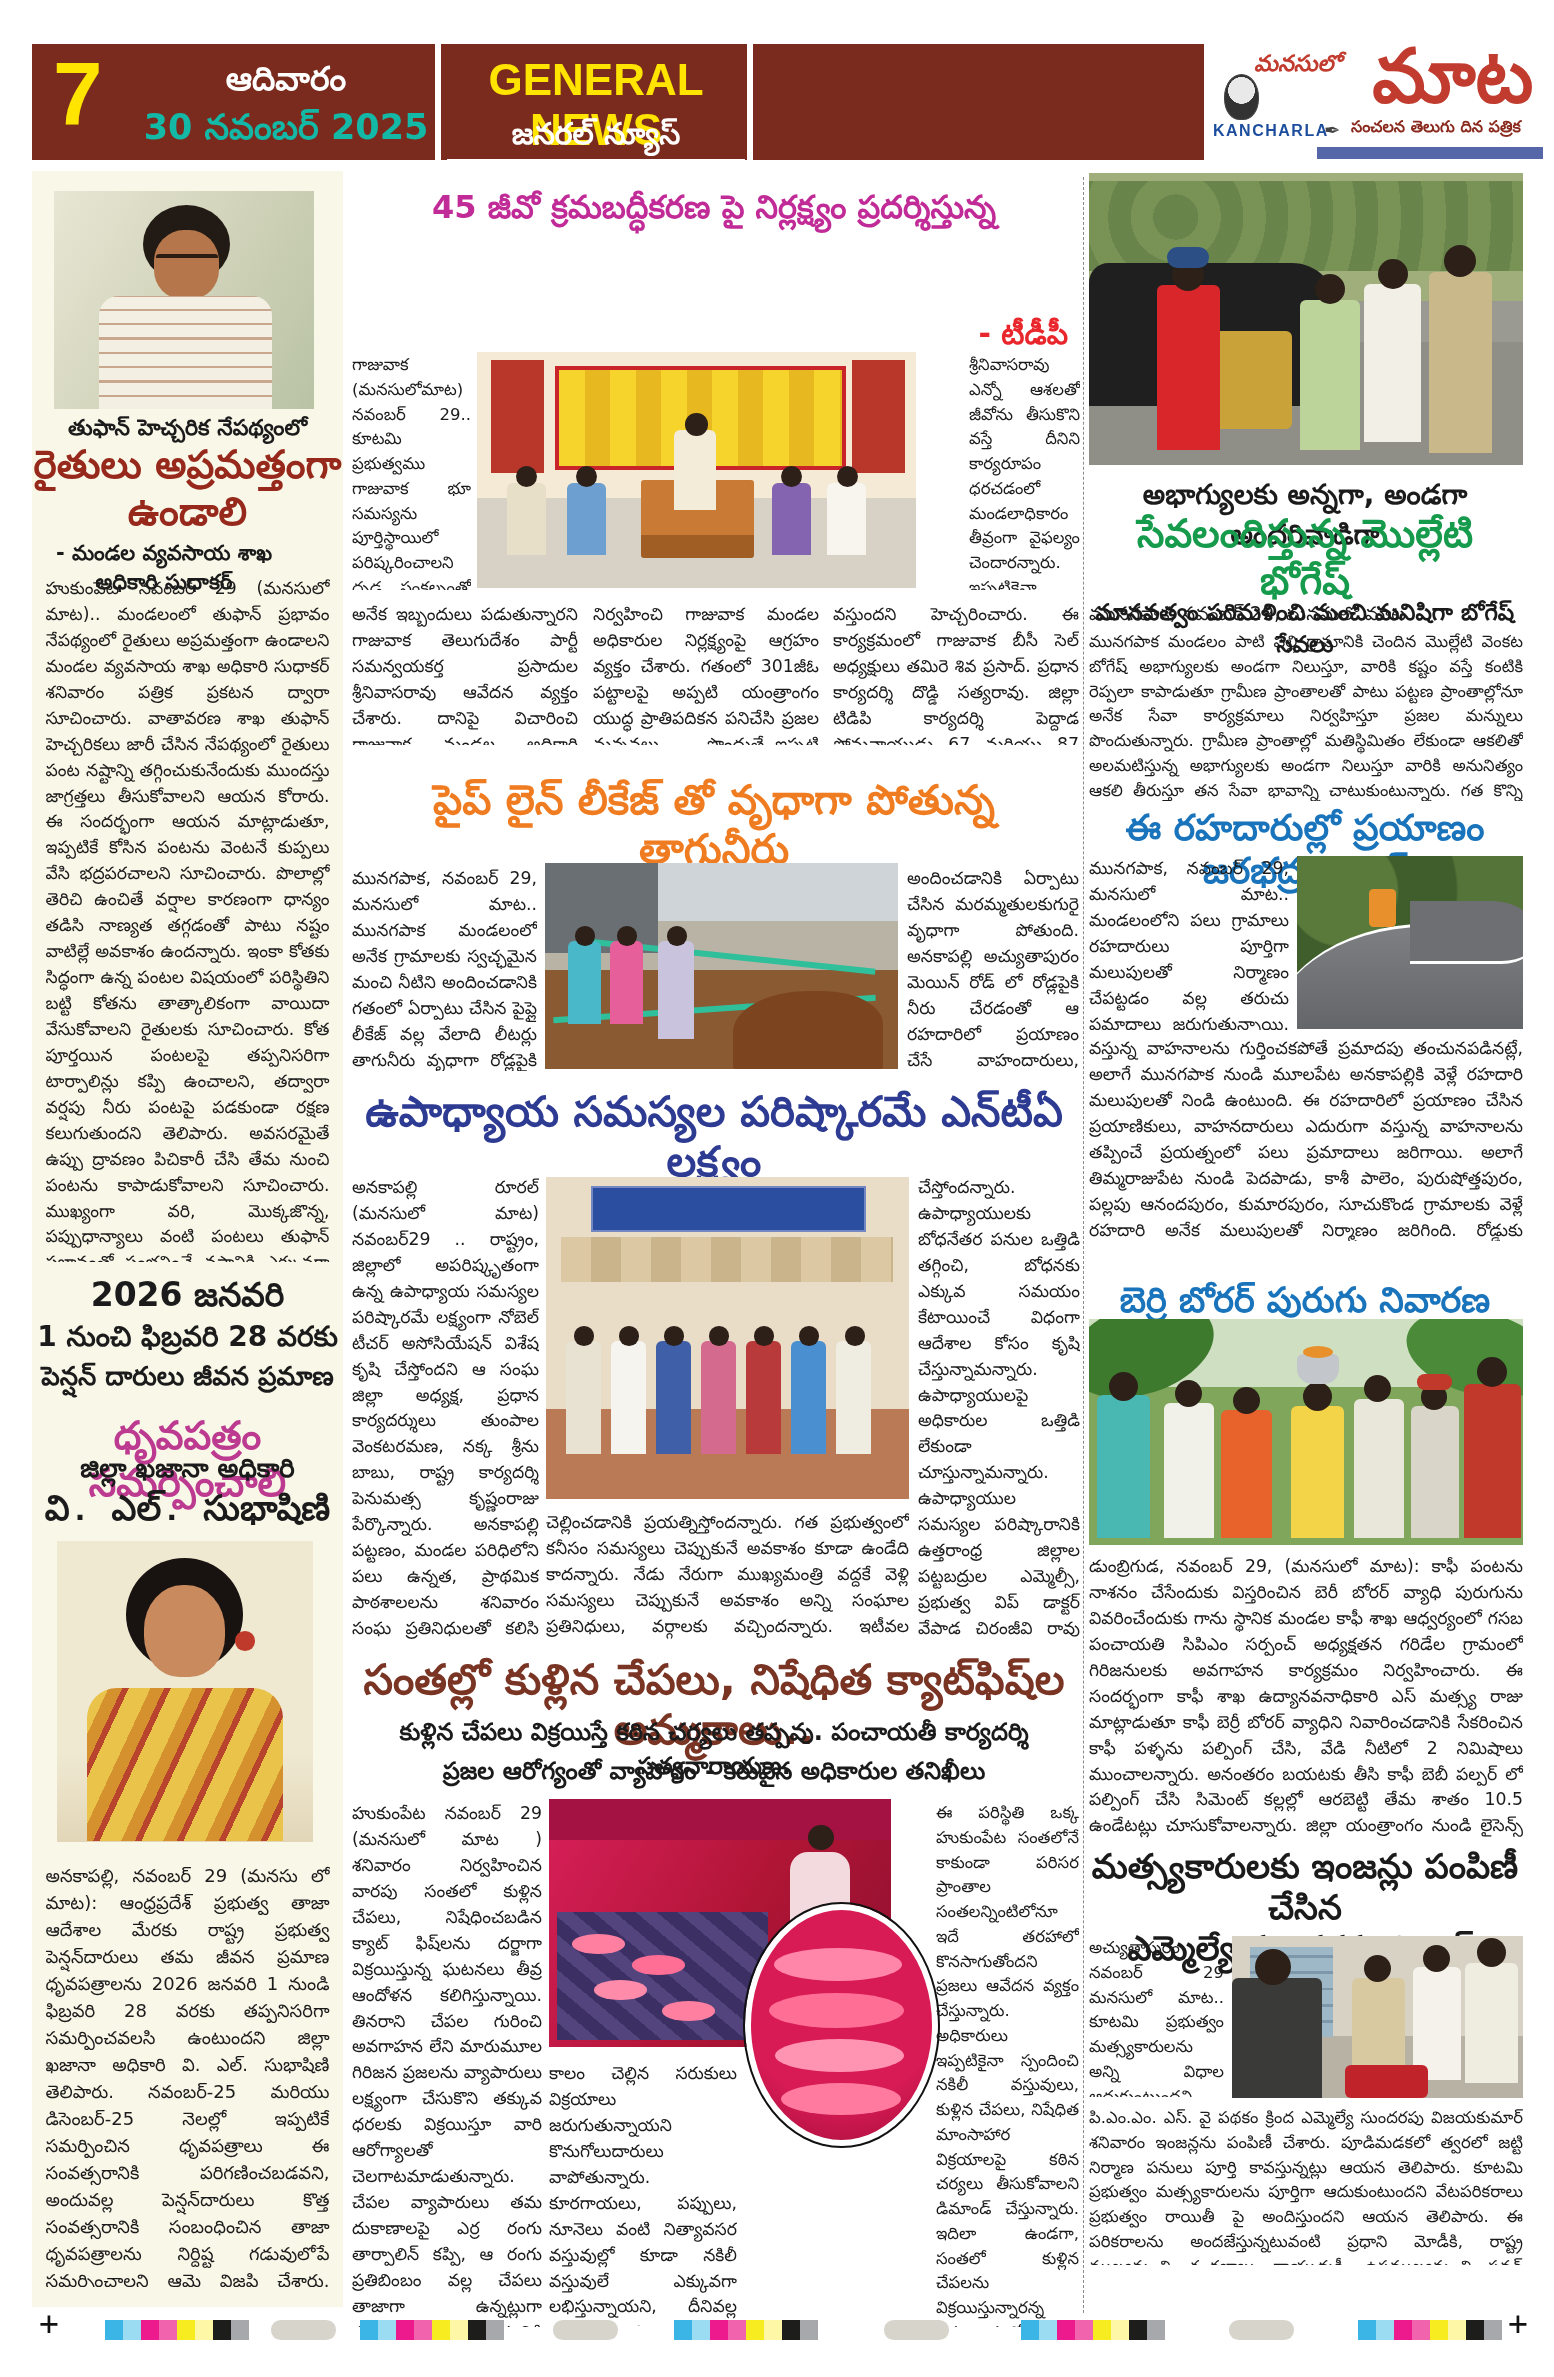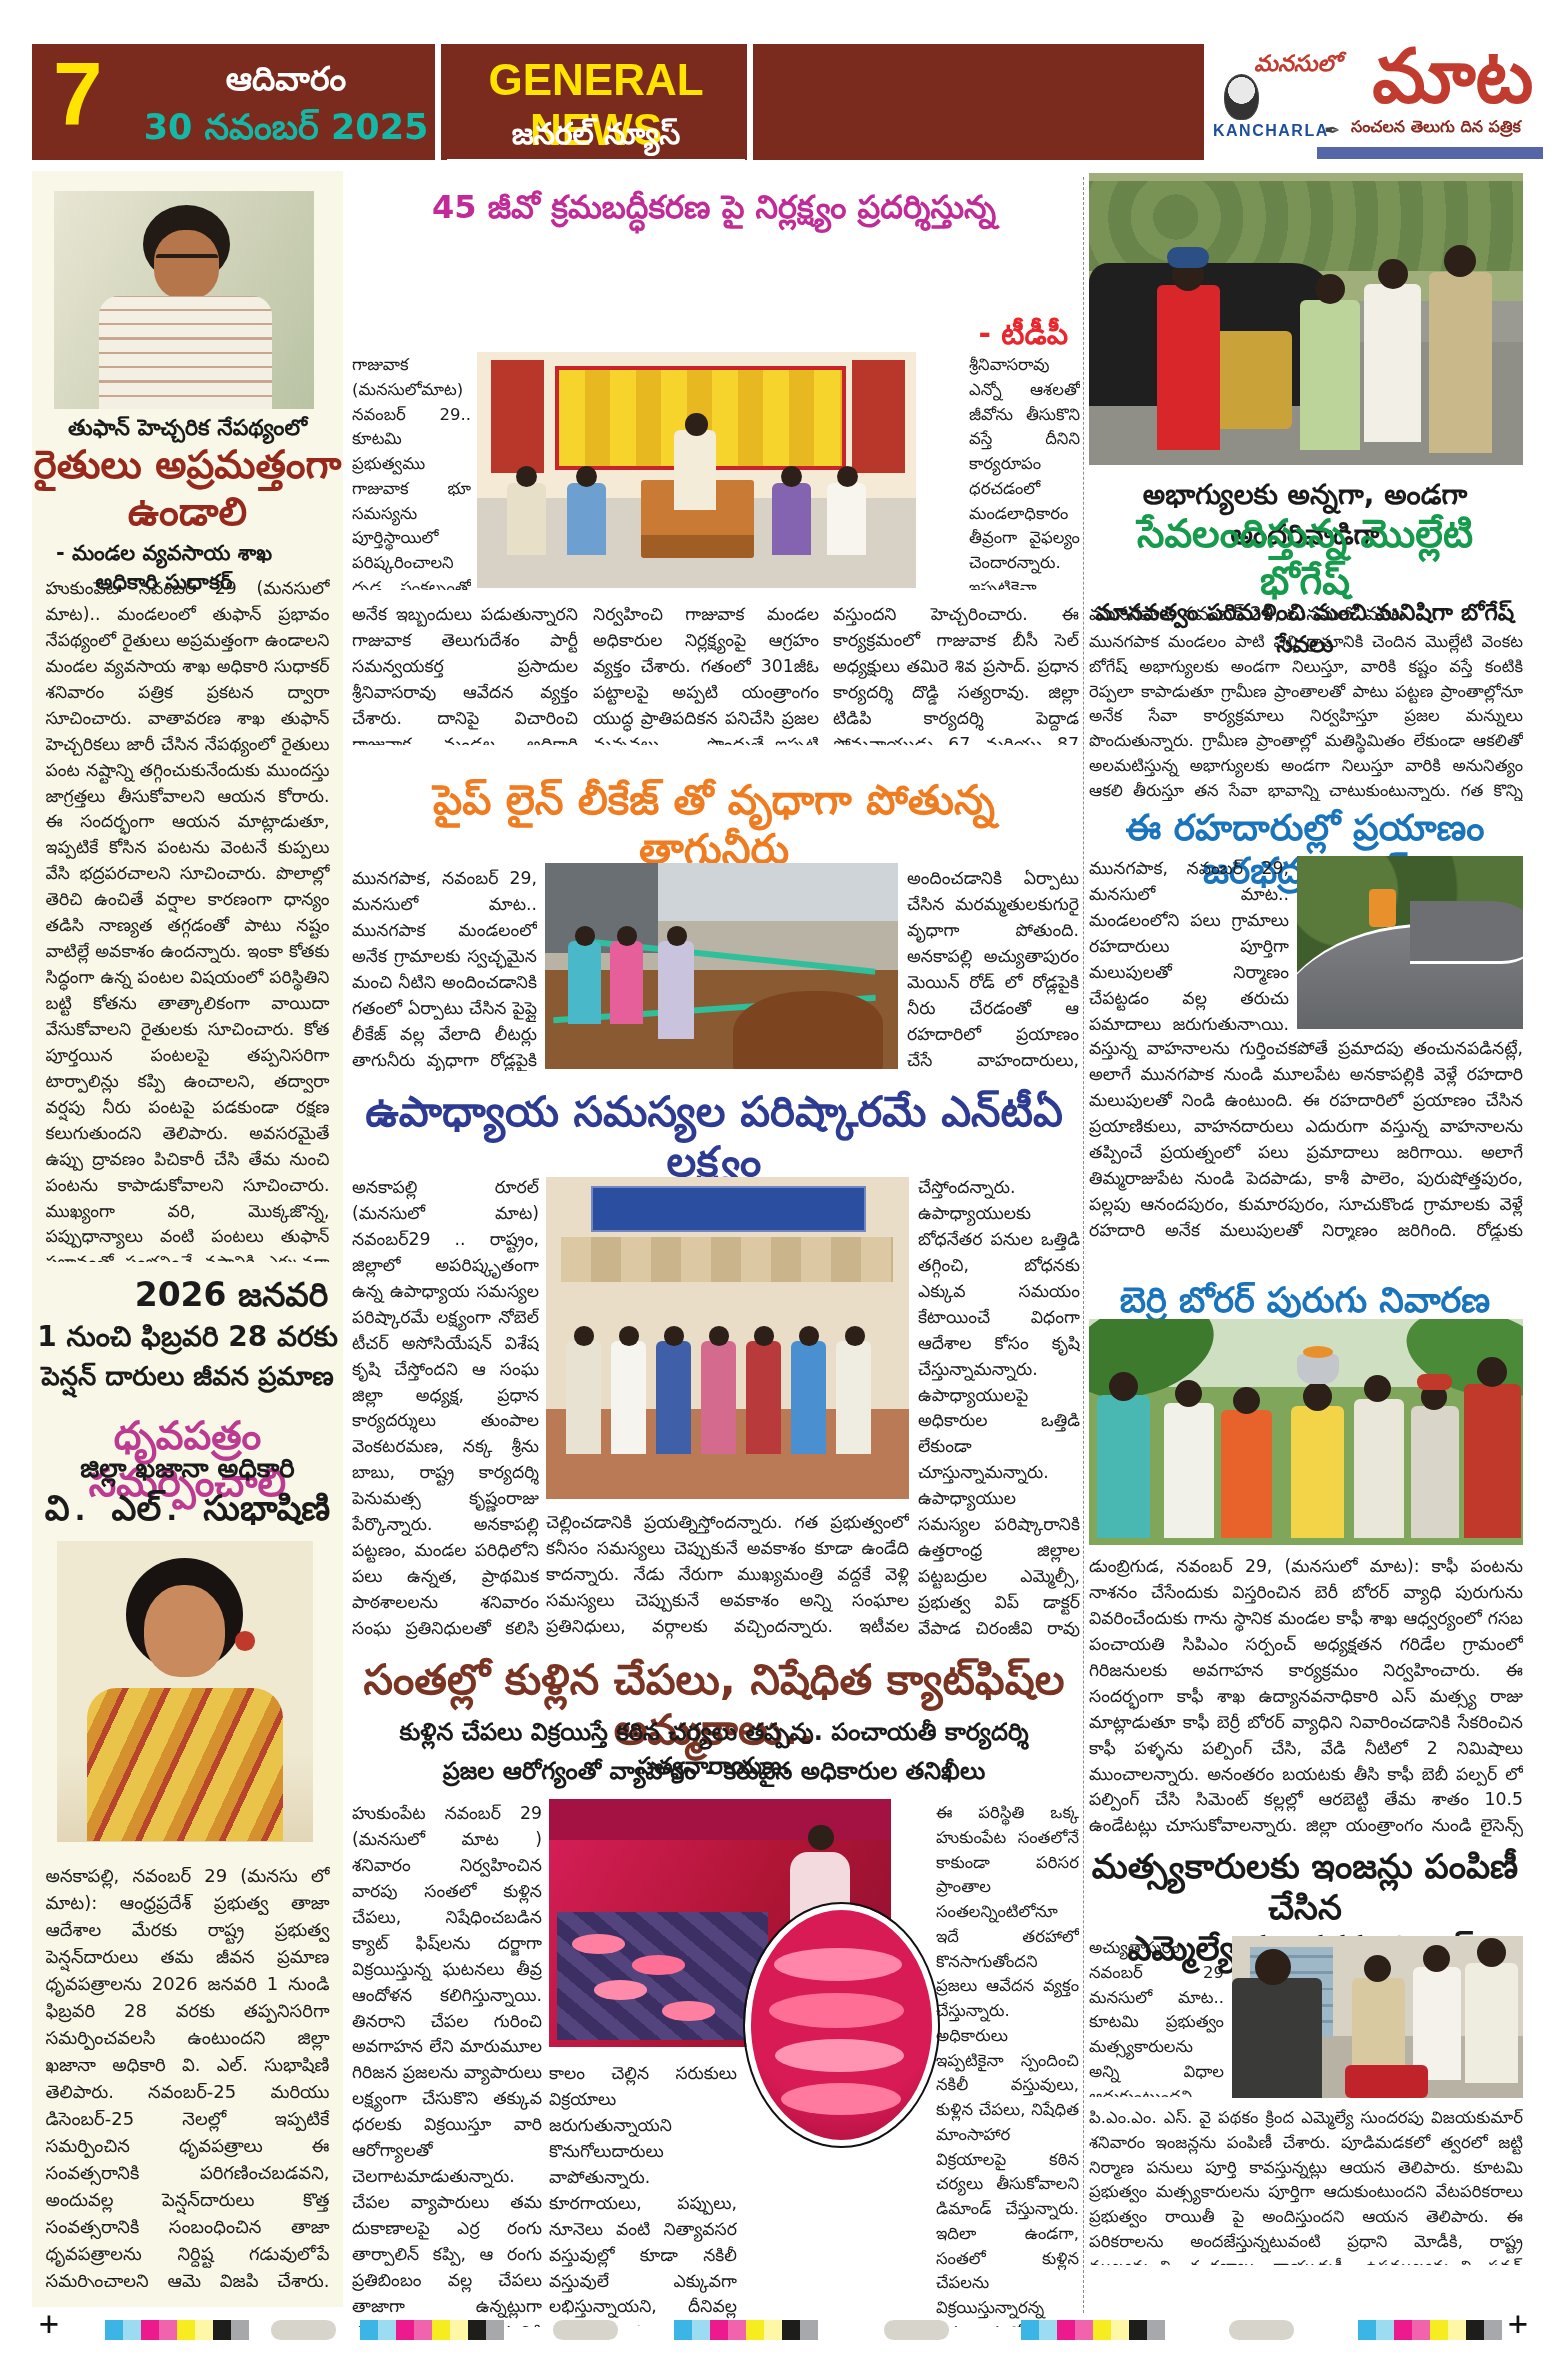--- a/index.html
+++ b/index.html
@@ -72,21 +72,21 @@
       <span class="abs" style="left:100px;top:39px;width:65px;height:69px;border-radius:46% 46% 42% 42%;background:#b5764b;"></span>
       <span class="abs" style="left:102px;top:63px;width:62px;height:10.5px;border-top:4.5px solid #2a1c12;border-radius:3px;"></span>
       <span class="abs" style="left:45px;top:105px;width:173px;height:113px;border-radius:19.6px 19.6px 0 0;background:repeating-linear-gradient(0deg,#f3efe2 0 12px,#c9a68e 12px 14.3px),repeating-linear-gradient(90deg,rgba(150,90,60,0.0) 0 12px,rgba(150,90,60,0.55) 12px 14.3px);"></span>
     </div>
     <div class="abs c b" style="left:0;top:244px;width:311px;font-size:22px;">తుఫాన్ హెచ్చరిక నేపథ్యంలో</div>
     <div class="abs c hl pre" style="left: 0px; top: 271px; width: 311px; font-size: 39px; color: rgb(150, 41, 28);">రైతులు అప్రమత్తంగా
 ఉండాలి</div>
     <div class="abs c b" style="left:0;top:370px;width:264px;font-size:21px;">- మండల వ్యవసాయ శాఖ అధికారి సుధాకర్</div>
     <div class="abs body-txt clip" style="left:13.5px;top:405px;width:284px;height:686px;">హుకుంపేట నవంబర్ 29 (మనసులో మాట).. మండలంలో తుఫాన్ ప్రభావం నేపథ్యంలో రైతులు అప్రమత్తంగా ఉండాలని మండల వ్యవసాయ శాఖ అధికారి సుధాకర్ శనివారం పత్రిక ప్రకటన ద్వారా సూచించారు. వాతావరణ శాఖ తుఫాన్ హెచ్చరికలు జారీ చేసిన నేపథ్యంలో రైతులు పంట నష్టాన్ని తగ్గించుకునేందుకు ముందస్తు జాగ్రత్తలు తీసుకోవాలని ఆయన కోరారు. ఈ సందర్భంగా ఆయన మాట్లాడుతూ, ఇప్పటికే కోసిన పంటను వెంటనే కుప్పలు వేసి భద్రపరచాలని సూచించారు. పొలాల్లో తెరిచి ఉంచితే వర్షాల కారణంగా ధాన్యం తడిసి నాణ్యత తగ్గడంతో పాటు నష్టం వాటిల్లే అవకాశం ఉందన్నారు. ఇంకా కోతకు సిద్ధంగా ఉన్న పంటల విషయంలో పరిస్థితిని బట్టి కోతను తాత్కాలికంగా వాయిదా వేసుకోవాలని రైతులకు సూచించారు. కోత పూర్తయిన పంటలపై తప్పనిసరిగా టార్పాలిన్లు కప్పి ఉంచాలని, తద్వారా వర్షపు నీరు పంటపై పడకుండా రక్షణ కలుగుతుందని తెలిపారు. అవసరమైతే ఉప్పు ద్రావణం పిచికారీ చేసి తేమ నుంచి పంటను కాపాడుకోవాలని సూచించారు. ముఖ్యంగా వరి, మొక్కజొన్న, పప్పుధాన్యాలు వంటి పంటలు తుఫాన్ ప్రభావంతో సంభవించే నష్టానికి ఎక్కువగా గురయ్యే అవకాశం ఉందని అన్నారు. తుఫాన్ తీవ్రతను బట్టి మరిన్ని సూచనలు ఇవ్వనున్నట్టు కూడా తెలిపారు.</div>
 
-    <div class="abs c b" style="left:0;top:1104px;width:311px;font-size:33px;padding-left:44px;">2026 జనవరి</div>
+    <div class="abs c b" style="left:0;top:1104px;width:311px;font-size:33px;">2026 జనవరి</div>
     <div class="abs c b" style="left:0;top:1149px;width:311px;font-size:28px;">1 నుంచి ఫిబ్రవరి 28 వరకు</div>
     <div class="abs c b" style="left:0;top:1190px;width:311px;font-size:26px;">పెన్షన్ దారులు జీవన ప్రమాణ</div>
     <div class="abs c hl" style="left: 0px; top: 1226px; width: 311px; font-size: 39px; color: rgb(188, 59, 144); margin-top: 16px;">ధృవపత్రం సమర్పించాలి</div>
     <div class="abs c b" style="left:0;top:1282px;width:311px;font-size:26px;">జిల్లా ఖజానా అధికారి</div>
     <div class="abs c b" style="left:0;top:1319px;width:311px;font-size:35px;font-family:Liberation Mono, monospace;">వి. ఎల్. సుభాషిణి</div>
 
     <div class="ph" style="left:25px;top:1370px;width:256px;height:301px;background:linear-gradient(#efe9d2 0 70%,#e3d6b8 100%);">
       <span class="fhead" style="left:69px;top:16.5px;width:117px;height:113px;background:#181210;"></span>
       <span class="abs" style="left:87px;top:44px;width:81px;height:92px;border-radius:48% 48% 44% 44%;background:#c98a5d;"></span>
       <span class="abs" style="left:30px;top:147px;width:196px;height:153px;border-radius:30px 30px 0 0;background:repeating-linear-gradient(115deg,#e9c34a 0 19.6px,#d6912f 19.6px 32px,#b8442d 32px 38px);"></span>

